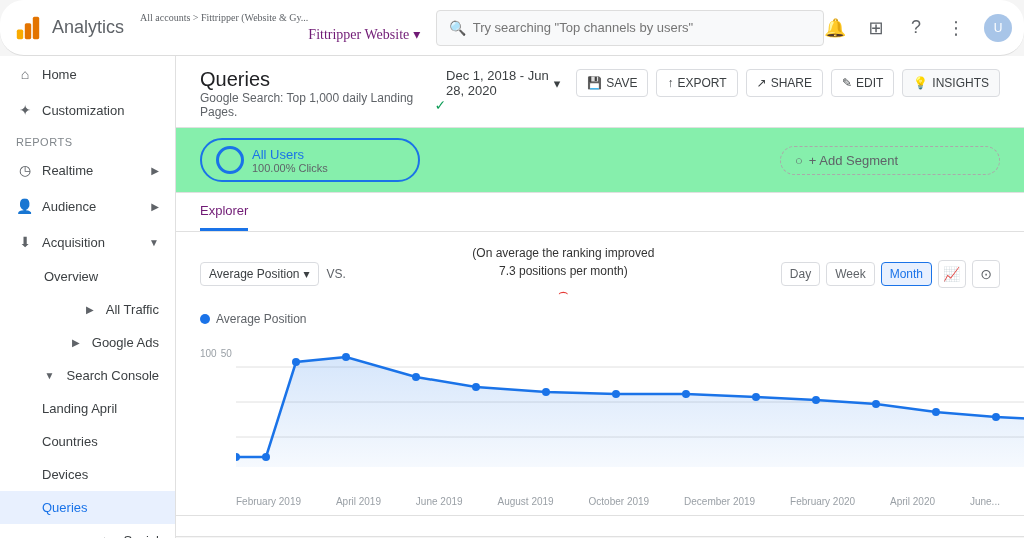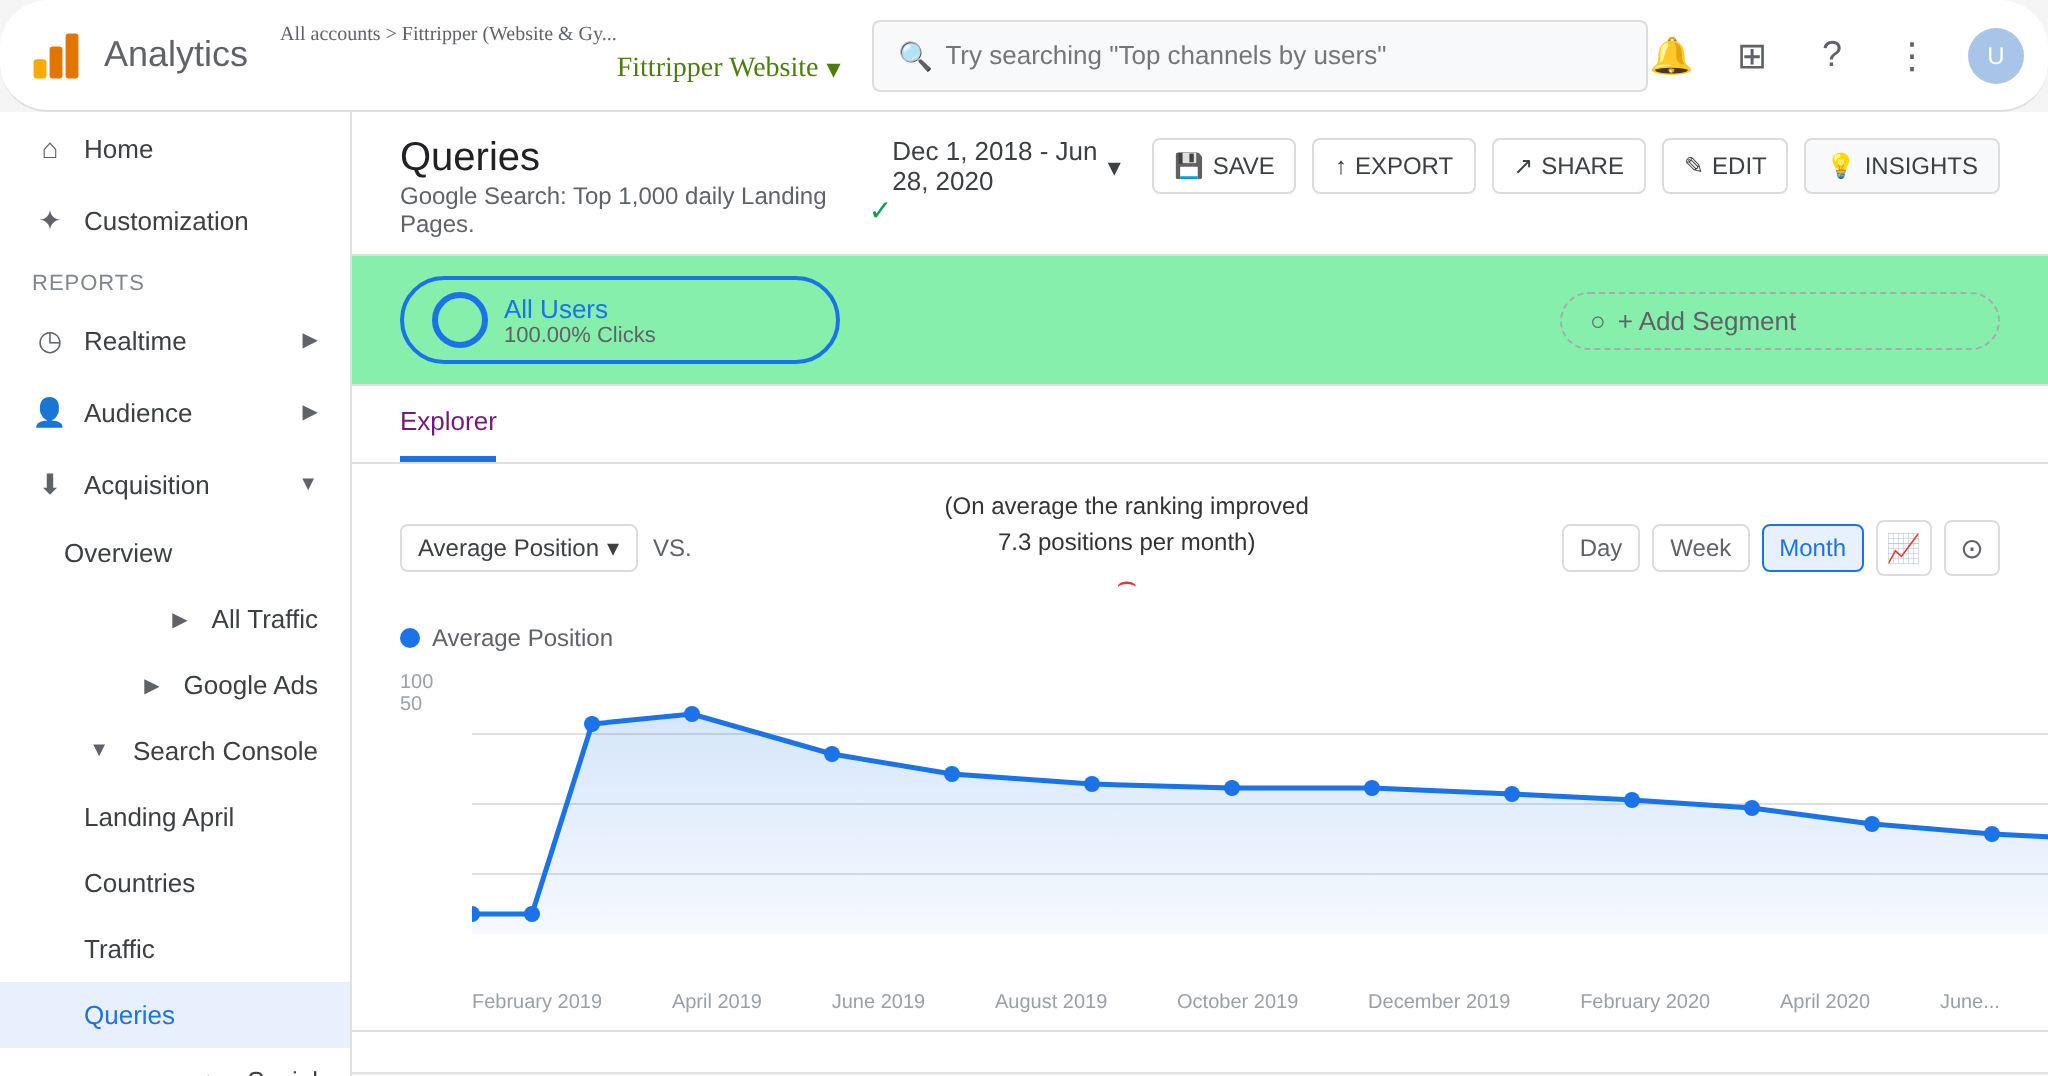--- a/index.html
+++ b/index.html
@@ -5,37 +5,37 @@
     * { box-sizing: border-box; margin: 0; padding: 0; }
     body { font-family: Arial, sans-serif; font-size: 13px; color: #333; background: #f5f5f5; display: flex; flex-direction: column; height: 538px; overflow: hidden; }
 
     
     .top-bar { display: flex; align-items: center; background: #fff; border-bottom: 1px solid #ddd; padding: 0 12px; height: 56px; flex-shrink: 0; border-radius: 24px; }
     .logo-area { display: flex; align-items: center; gap: 8px; margin-right: 16px; }
     .logo-icon { width: 32px; height: 32px; }
     .analytics-title { font-size: 18px; color: #5f6368; font-weight: 400; }
     .account-info { display: flex; flex-direction: row; margin-right: 16px; font-family: Liberation Serif, serif; }
     .account-path { font-size: 10px; color: #5f6368; }
-    .site-name { font-size: 14px; font-weight: 500; color: #4d7c0f; display: flex; align-items: center; gap: 4px; margin-top: 14px; }
+    .site-name { font-size: 14px; font-weight: 500; color: #701a75; display: flex; align-items: center; gap: 4px; margin-top: 14px; }
     .search-bar { flex: 1; max-width: 420px; height: 36px; border: 1px solid #ddd; border-radius: 4px; padding: 0 12px; font-size: 13px; color: #999; display: flex; align-items: center; background: #f8f9fa; }
     .search-bar input { border: none; background: transparent; outline: none; width: 100%; font-size: 13px; color: #333; }
     .top-icons { display: flex; align-items: center; gap: 16px; margin-left: auto; }
     .top-icon { width: 24px; height: 24px; display: flex; align-items: center; justify-content: center; cursor: pointer; color: #5f6368; font-size: 18px; }
     .avatar { width: 28px; height: 28px; border-radius: 50%; background: #a8c5e8; display: flex; align-items: center; justify-content: center; font-size: 12px; color: #fff; cursor: pointer; }
 
     
     .layout { display: flex; flex: 1; overflow: hidden; }
 
     
     .sidebar { width: 176px; background: #fff; border-right: 1px solid #e0e0e0; overflow-y: auto; flex-shrink: 0; }
     .sidebar-item { display: flex; align-items: center; gap: 8px; padding: 9px 16px; cursor: pointer; color: #3c4043; font-size: 13px; }
     .sidebar-item.active { color: #1a73e8; background: #e8f0fe; }
     .sidebar-item .s-icon { width: 18px; height: 18px; display: flex; align-items: center; justify-content: center; color: #5f6368; font-size: 14px; }
     .sidebar-section { font-size: 11px; color: #80868b; padding: 8px 16px 4px; text-transform: uppercase; letter-spacing: 0.5px; }
-    .sidebar-sub { padding-left: 32px; font-size: 13px; }
+    .sidebar-sub { padding-left: 44px; font-size: 13px; }
     .sidebar-sub2 { padding-left: 42px; font-size: 13px; }
     .expand-icon { font-size: 10px; color: #5f6368; margin-left: auto; }
 
     
     .main { flex: 1; overflow-y: auto; background: #f5f5f5; }
     .main-inner { padding: 0; }
 
     
     .page-header { background: #fff; padding: 12px 24px 8px; border-bottom: 1px solid #e0e0e0; display: flex; align-items: flex-start; justify-content: space-between; }
     .page-title-area { }
@@ -154,21 +154,21 @@
       <span class="expand-icon" style="margin-right:4px;">▼</span>
       <span>Search Console</span>
     </div>
     <div class="sidebar-item sidebar-sub2">
       <span>Landing April</span>
     </div>
     <div class="sidebar-item sidebar-sub2">
       <span>Countries</span>
     </div>
     <div class="sidebar-item sidebar-sub2">
-      <span>Traffic</span>
+      <span>Devices</span>
     </div>
     <div class="sidebar-item sidebar-sub2 active">
       <span>Queries</span>
     </div>
     <div class="sidebar-item sidebar-sub">
       <span class="expand-icon" style="margin-right:4px;">▶</span>
       <span>Social</span>
     </div>
 
   </div>
@@ -255,21 +255,21 @@
           </div>
         </div>
 
         <div class="chart-legend">
           <div class="legend-dot"></div>
           <span>Average Position</span>
         </div>
 
         <div class="chart-wrapper">
 
-          <div style="position:absolute;left:0;top:4px;width:36px;height:100%;display:flex;flex-direction:column;justify-content:flex-start;font-size:10px;color:#9aa0a6;padding-bottom:4px;">
+          <div style="position:absolute;left:0;top:16px;width:36px;height:100%;display:flex;flex-direction:row;justify-content:space-between;font-size:10px;color:#9aa0a6;padding-bottom:4px;">
             <span>100</span>
             <span>50</span>
             <span></span>
           </div>
 
           <svg viewBox="0 0 900 140" preserveAspectRatio="none" style="position:absolute;left:36px;right:0;top:0;width:calc(100%-36px);height:140px;" xmlns="http://www.w3.org/2000/svg">
             <defs>
               <linearGradient id="chartGrad" x1="0" y1="0" x2="0" y2="1">
                 <stop offset="0%" stop-color="#1a73e8" stop-opacity="0.18"></stop>
                 <stop offset="100%" stop-color="#1a73e8" stop-opacity="0.04"></stop>

